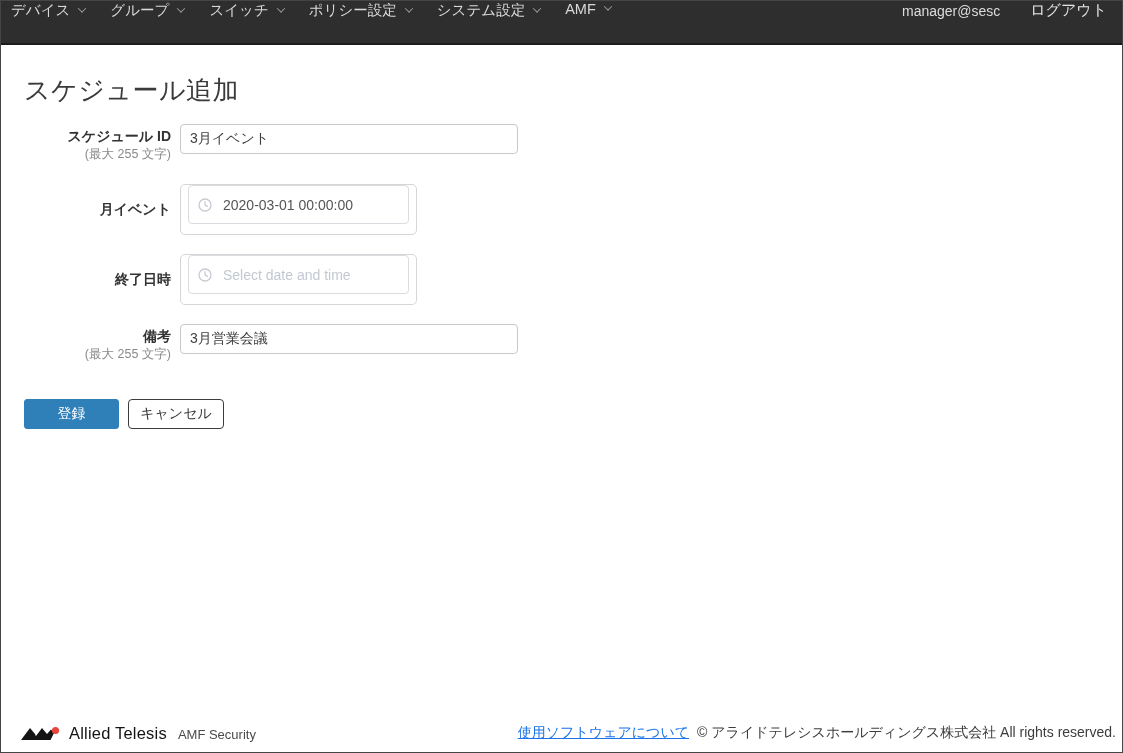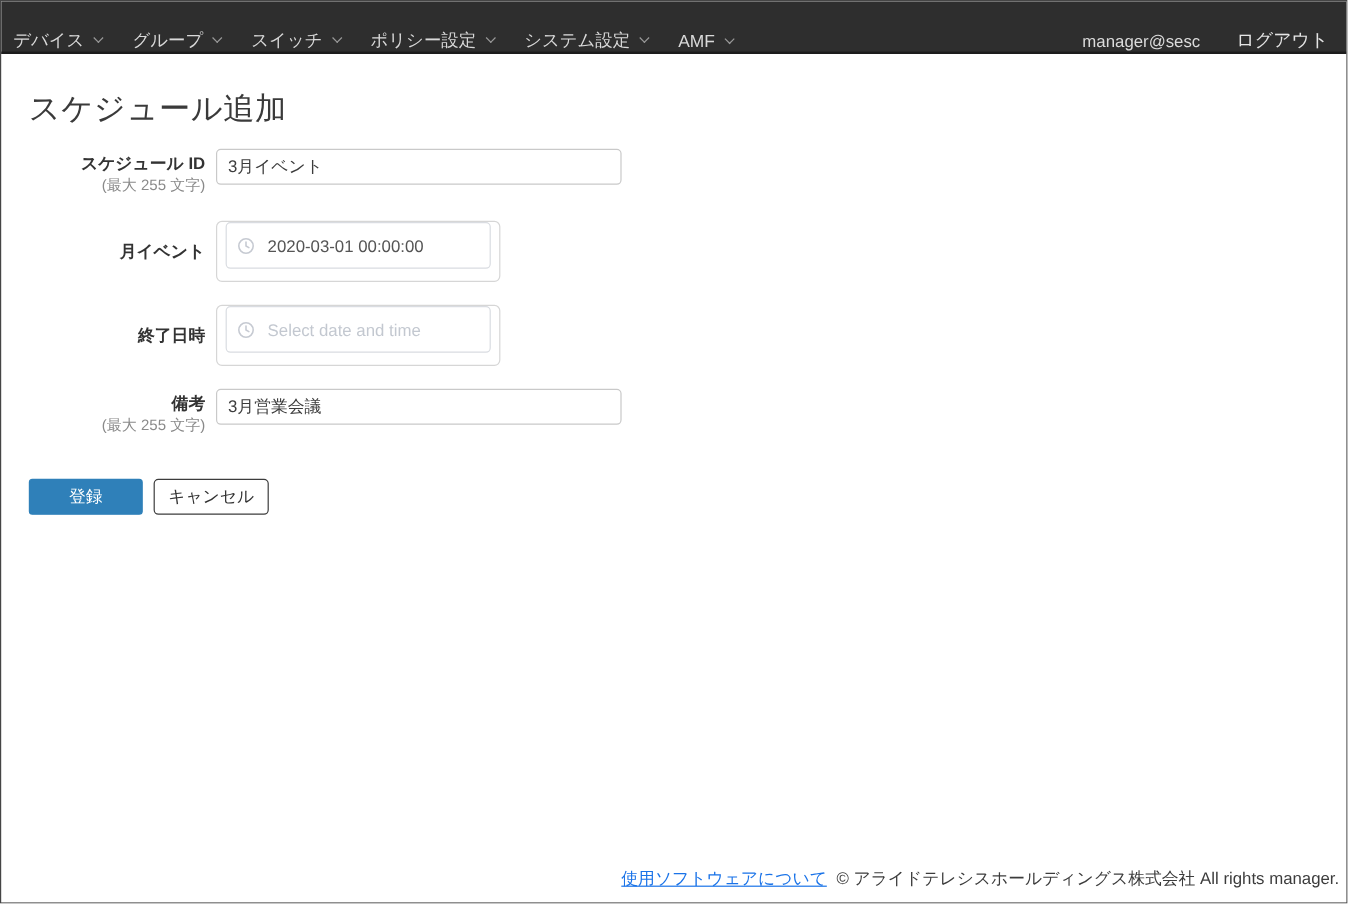--- a/index.html
+++ b/index.html
@@ -13,21 +13,21 @@
     border:1px solid #454545;
     overflow:hidden;
   }
 
   
   .navbar {
     position:absolute; top:0; left:0; right:0;
     height:44px;
     background:#2e2e2e;
     border-bottom:2px solid #1c1c1c;
-    display:flex; align-items:flex-end;
+    display:flex; align-items:flex-start;
     padding:0 15px 0 10px;
     color:#d9d9d9;
   }
   .nav-item {
     display:flex; align-items:center;
     font-size:14.5px;
     margin-right:25px;
     cursor:pointer;
     white-space:nowrap;
   }
@@ -253,19 +253,30 @@
 
       <div class="button-row">
         <button class="btn-primary">登録</button>
         <button class="btn-secondary">キャンセル</button>
       </div>
 
     </div>
   </main>
 
   <footer class="footer">
+    <div class="footer-left">
+      <span class="brand-logo">
+        <svg width="40" height="17" viewBox="0 0 40 17">
+          <polygon points="0,15 9,3 14,9 16.5,15" fill="#141414"></polygon>
+          <polygon points="12,15 21,3 26,9 30,4.5 33,8 29.5,15" fill="#141414"></polygon>
+          <circle cx="34.5" cy="5.5" r="3.6" fill="#e8453c"></circle>
+        </svg>
+      </span>
+      <span class="brand-name">Allied Telesis</span>
+      <span class="product-name">AMF Security</span>
+    </div>
     <div class="footer-right">
       <a class="software-link">使用ソフトウェアについて</a>
-      <span class="copyright">© アライドテレシスホールディングス株式会社 All rights manager.</span>
+      <span class="copyright">© アライドテレシスホールディングス株式会社 All rights reserved.</span>
     </div>
   </footer>
 
 </div>
 
 </body></html>

